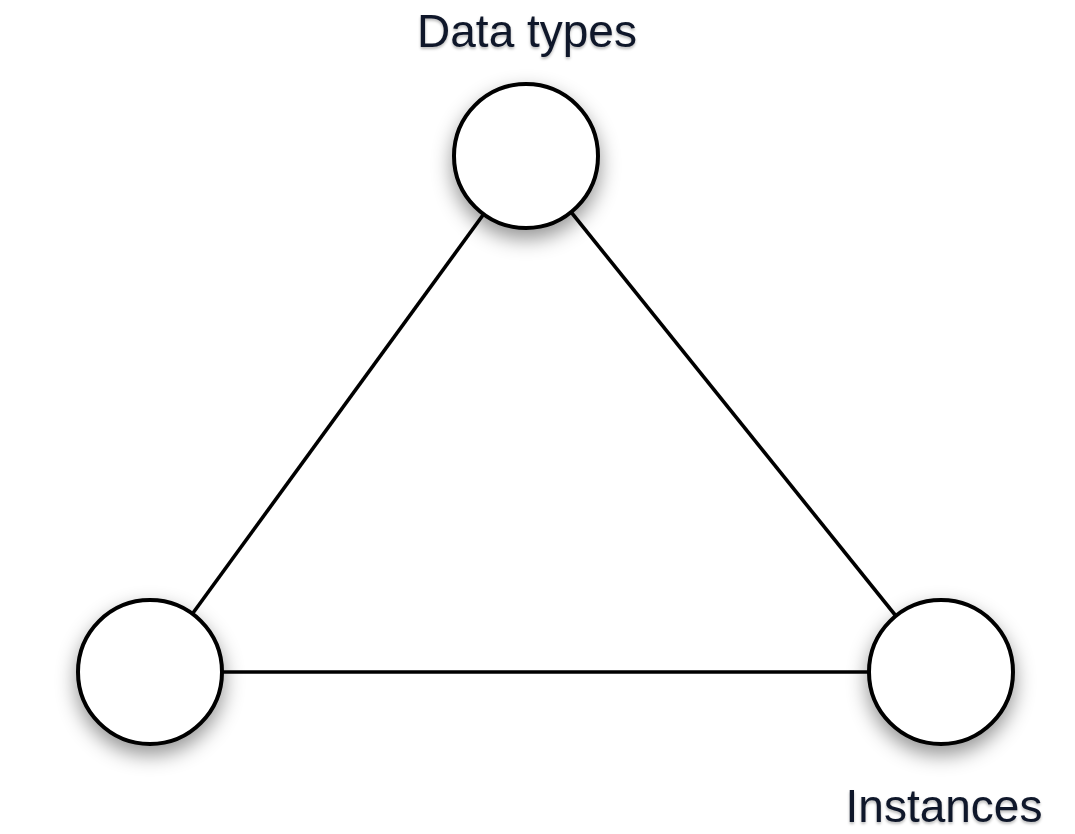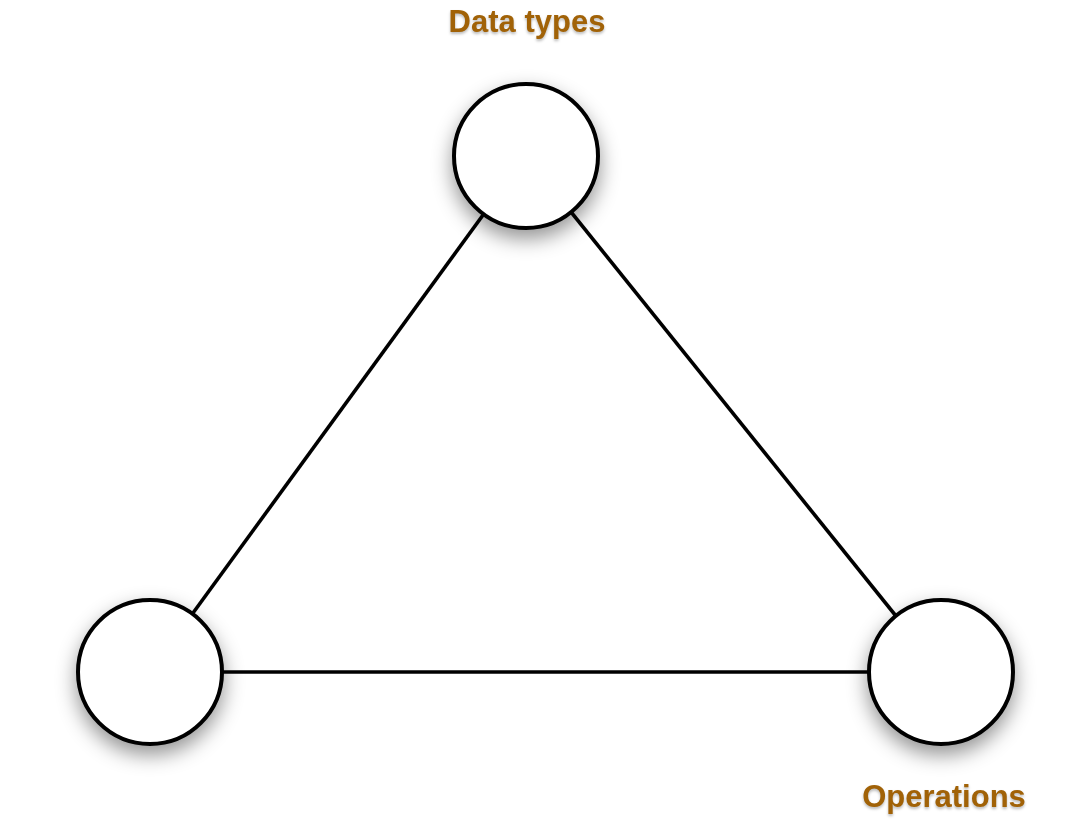--- a/index.html
+++ b/index.html
@@ -18,23 +18,23 @@
     background: #ffffff;
   }
   .canvas svg {
     position: absolute;
     top: 0;
     left: 0;
   }
   .node-label {
     position: absolute;
     transform: translateX(-50%);
-    font-size: 31px;
-    font-weight: 700;
-    color: #a16207;
+    font-size: 46px;
+    font-weight: 400;
+    color: #0f172a;
     letter-spacing: 0px;
     white-space: nowrap;
     text-shadow: 0 2px 3px rgba(0,0,0,0.28);
   }
   .label-top    { left: 527px; top: 4px;   }
   .label-left   { left: 151px; top: 779px; }
   .label-right  { left: 944px; top: 779px; }
 </style>
 </head>
 <body>
@@ -57,15 +57,15 @@
     <g fill="#ffffff" stroke="#000000" stroke-width="4" filter="url(#softShadow)">
       <circle cx="526" cy="156" r="72"></circle>
       <circle cx="150" cy="672" r="72"></circle>
       <circle cx="941" cy="672" r="72"></circle>
     </g>
   </svg>
 
   <div class="node-label label-top">Data types</div>
 
 
-  <div class="node-label label-right">Operations</div>
+  <div class="node-label label-right">Instances</div>
 
 </div>
 
 </body></html>

